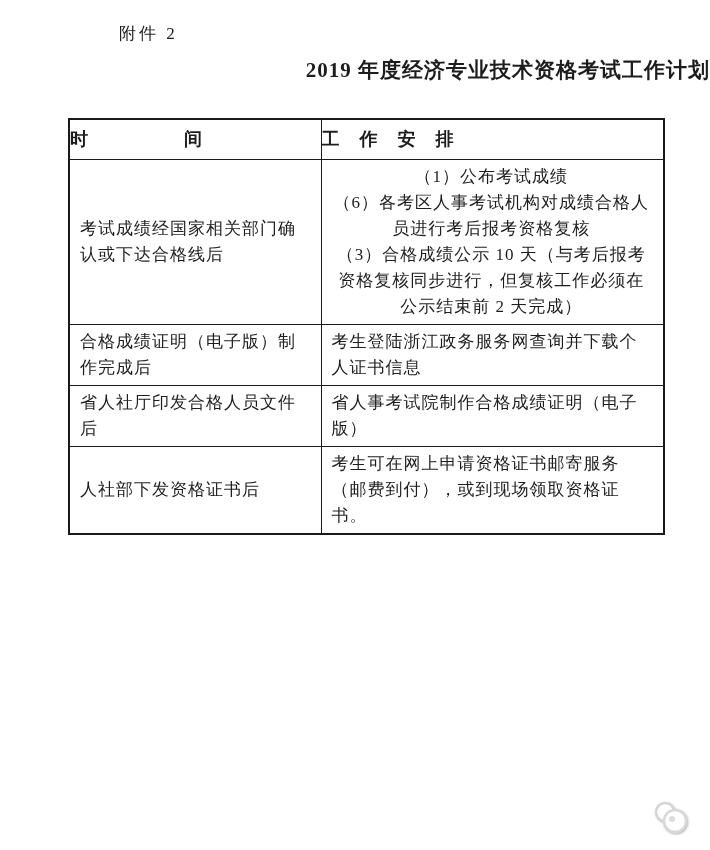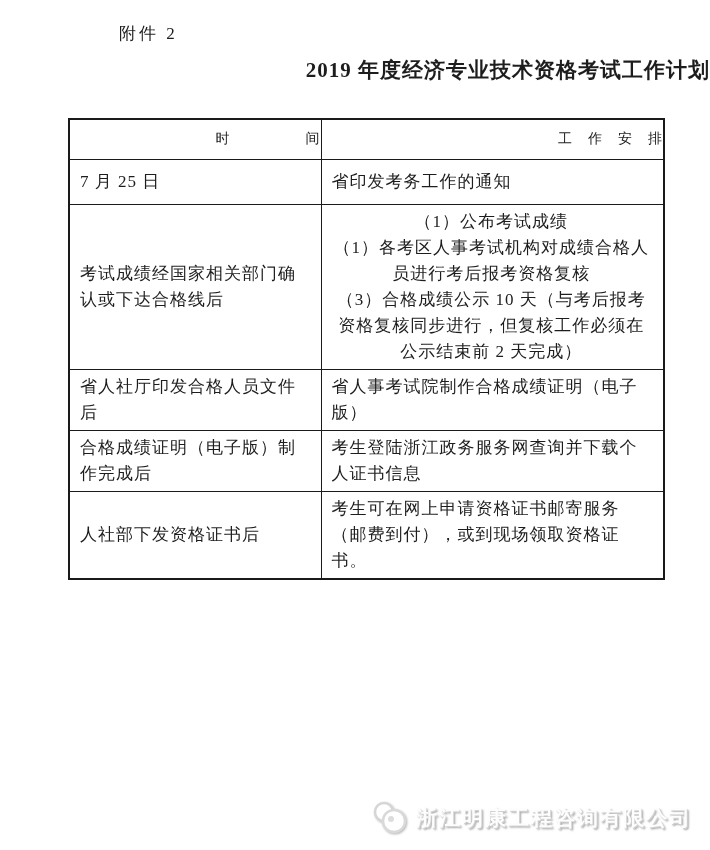--- a/index.html
+++ b/index.html
@@ -41,23 +41,23 @@
   table.schedule th,
   table.schedule td {
     border: 1px solid #1a1a1a;
     font-size: 17px;
     line-height: 26px;
     letter-spacing: 1px;
     vertical-align: middle;
     overflow: hidden;
   }
   table.schedule th {
-    font-size: 14px;
-    font-weight: normal;
-    text-align: right;
+    font-size: 18px;
+    font-weight: bold;
+    text-align: left;
     letter-spacing: 1px;
   }
   td.time-cell { padding: 4px 8px 4px 10px; }
   td.work-cell { padding: 4px 12px 4px 10px; }
   .work-line { text-align: center; }
   .watermark {
     position: absolute;
     top: 800px;
     right: 18px;
     display: flex;
@@ -87,49 +87,44 @@
     <col style="width:252px">
     <col style="width:343px">
   </colgroup>
   <thead>
     <tr style="height:40px">
       <th>时　　　　　间</th>
       <th>工　作　安　排</th>
     </tr>
   </thead>
   <tbody>
-    <tr style="height:45px">
-      <td class="time-cell">7 月 25 日</td>
-      <td class="work-cell">省印发考务工作的通知</td>
-    </tr>
     <tr style="height:155px">
       <td class="time-cell">考试成绩经国家相关部门确认或下达合格线后</td>
       <td class="work-cell">
         <div class="work-line">（1）公布考试成绩</div>
-        <div class="work-line">（1）各考区人事考试机构对成绩合格人员进行考后报考资格复核</div>
+        <div class="work-line">（6）各考区人事考试机构对成绩合格人员进行考后报考资格复核</div>
         <div class="work-line">（3）合格成绩公示 10 天（与考后报考资格复核同步进行，但复核工作必须在公示结束前 2 天完成）</div>
       </td>
+    </tr>
+    <tr style="height:48px">
+      <td class="time-cell">合格成绩证明（电子版）制作完成后</td>
+      <td class="work-cell">考生登陆浙江政务服务网查询并下载个人证书信息</td>
     </tr>
     <tr style="height:44px">
       <td class="time-cell">省人社厅印发合格人员文件后</td>
       <td class="work-cell">省人事考试院制作合格成绩证明（电子版）</td>
-    </tr>
-    <tr style="height:48px">
-      <td class="time-cell">合格成绩证明（电子版）制作完成后</td>
-      <td class="work-cell">考生登陆浙江政务服务网查询并下载个人证书信息</td>
     </tr>
     <tr style="height:48px">
       <td class="time-cell">人社部下发资格证书后</td>
       <td class="work-cell">考生可在网上申请资格证书邮寄服务（邮费到付），或到现场领取资格证书。</td>
     </tr>
   </tbody>
 </table>
 
 <div class="watermark">
   <span class="logo-wrap">
     <svg width="40" height="36" viewBox="0 0 40 36">
       <circle cx="13" cy="12" r="9" fill="#ffffff" stroke="#d6d6d6" stroke-width="2.5"></circle>
       <circle cx="23" cy="21" r="11" fill="#ffffff" stroke="#d9d9d9" stroke-width="2.5"></circle>
       <circle cx="20" cy="19" r="3" fill="#dcdcdc"></circle>
     </svg>
   </span>
-  <span class="watermark-text">浙江明康工程咨询有限公司</span>
 </div>
 
 </body></html>

